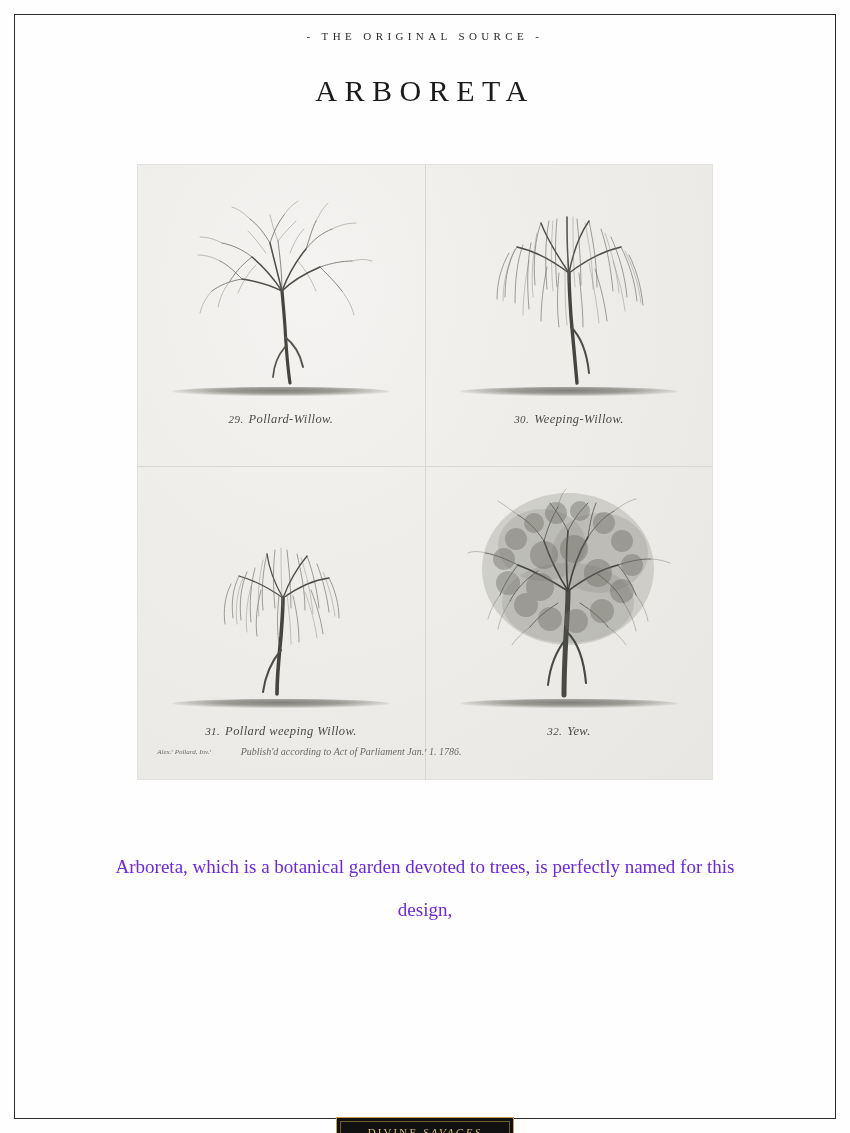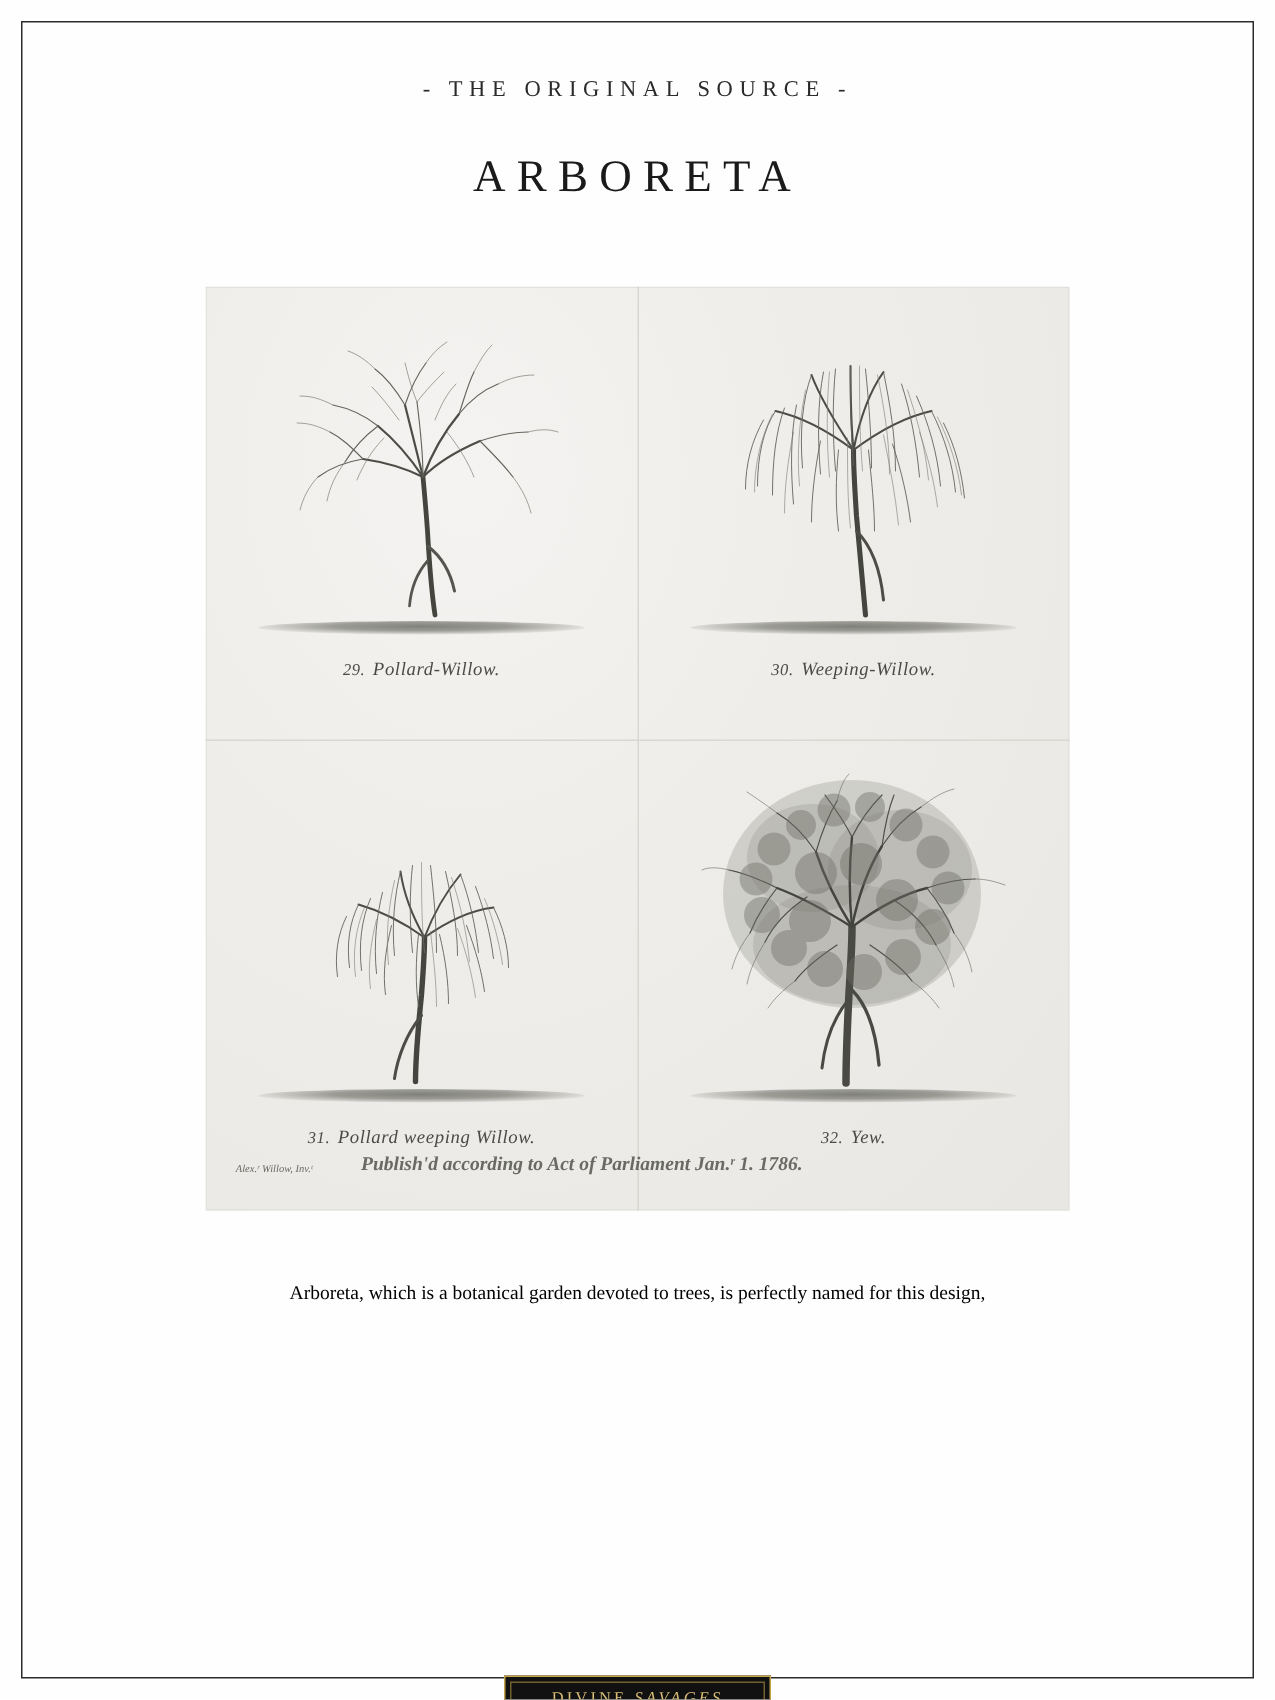--- a/index.html
+++ b/index.html
@@ -33,23 +33,23 @@
     position: absolute;
     left: 14px;
     right: 14px;
     top: 14px;
     bottom: 14px;
     display: flex;
     flex-direction: column;
     align-items: center;
   }
   .eyebrow {
-    margin-top: 38px;
-    font-family: "Liberation Serif", serif;
-    font-size: 15px;
+    margin-top: 16px;
+    font-family: "Liberation Serif", serif;
+    font-size: 11px;
     letter-spacing: 4.4px;
     color: #2a2a2a;
     text-align: center;
     white-space: nowrap;
   }
   .title {
     margin-top: 32px;
     font-family: "Liberation Serif", serif;
     font-size: 30px;
     letter-spacing: 7.5px;
@@ -139,35 +139,34 @@
     font-style: italic;
     font-size: 7px;
     color: #6a6a65;
   }
   .sig-center {
     position: absolute;
     left: 36%;
     bottom: 7.3%;
     font-family: "Liberation Serif", serif;
     font-style: italic;
-    font-size: 13px;
+    font-size: 10px;
     color: #6a6a65;
     white-space: nowrap;
-    font-weight: bold;
   }
 
   
   .body-copy {
-    margin-top: 40px;
+    margin-top: 66px;
     width: 640px;
     text-align: center;
     font-family: "Liberation Serif", serif;
-    font-size: 13px;
+    font-size: 19px;
     line-height: 2.25;
-    color: #000000;
+    color: #6d28d9;
   }
 
   
   .logo {
     position: absolute;
     left: 50%;
     transform: translateX(-50%);
     bottom: -14px;
     width: 178px;
     height: 30px;
@@ -359,21 +358,21 @@
                   <path d="M96 96 C98 114 100 130 100 146"></path>
                   <path d="M114 94 C120 110 124 126 126 140"></path>
                 </g>
               </g>
             </svg>
           </div>
           <div class="ground"></div>
           <div class="caption">
             <span class="num">31.</span><span>Pollard weeping Willow.</span>
           </div>
-          <div class="sig-left">Alex.ʳ Willow, Inv.ᵗ</div>
+          <div class="sig-left">Alex.ʳ Pollard, Inv.ᵗ</div>
           <div class="sig-center">Publish'd according to Act of Parliament Jan.ʳ 1. 1786.</div>
         </div>
 
         <div class="quad q4">
           <div class="tree-box">
             <svg width="210" height="215" viewBox="0 0 210 215" aria-hidden="true">
               <g fill="none" stroke-linecap="round">
                 <ellipse cx="104" cy="86" rx="86" ry="76" fill="#8c8c84" opacity=".30"></ellipse>
                 <ellipse cx="78" cy="62" rx="44" ry="36" fill="#7e7e76" opacity=".22"></ellipse>
                 <ellipse cx="136" cy="70" rx="48" ry="40" fill="#7e7e76" opacity=".22"></ellipse>

